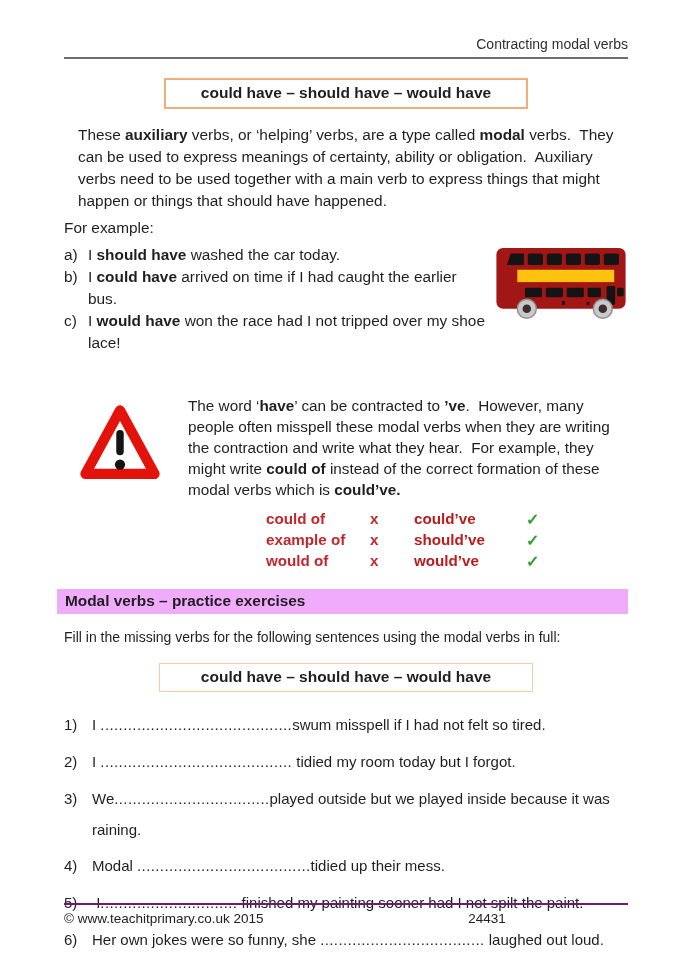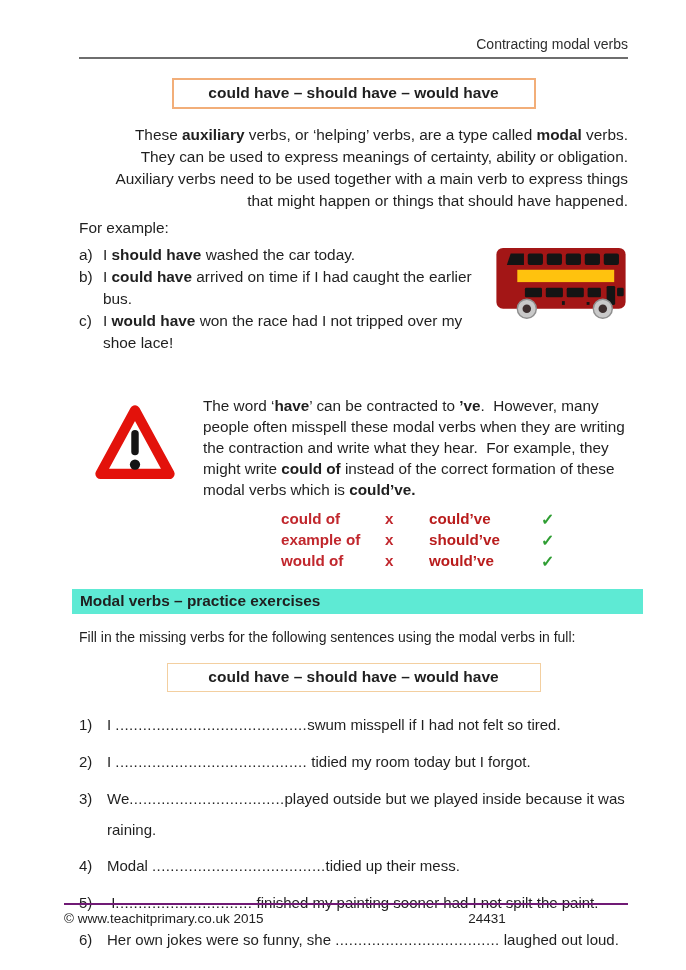--- a/index.html
+++ b/index.html
@@ -1,34 +1,34 @@
 <!DOCTYPE html>
 <html><head>
 <meta charset="utf-8">
 <style>
   * { margin:0; padding:0; box-sizing:border-box; }
   html,body { background:#fff; }
   .page {
     width:686px; height:970px; background:#ffffff; position:relative;
-    font-family:"Liberation Sans", sans-serif; color:#1f1f1f; overflow:hidden;padding-left:15px;
+    font-family:"Liberation Sans", sans-serif; color:#1f1f1f; overflow:hidden;
   }
   .header { padding:36px 58px 0 64px; }
   .header-title { text-align:right; font-size:14px; color:#2e2e2e; padding-bottom:5px; }
   .header-rule { border-bottom:2px solid #6e6e6e; }
 
   .content { padding:0 58px 0 64px; }
 
   .title-box {
     width:364px; margin:19px auto 0; border:2px solid #f2ae79; background:#fff;
     text-align:center; font-weight:bold; font-size:15.5px; padding:4px 0 5px;
   }
   .title-box.thin { width:374px; border:1px solid #f3cfa0; margin-top:18px; }
 
   .intro {
-    margin:15px 0 0 14px; font-size:15.4px; line-height:1.42; white-space:pre-wrap;text-align:right;
+    margin:15px 0 0 14px; font-size:15.4px; line-height:1.42; white-space:pre-wrap;
   }
   .b { font-weight:bold; }
 
   .for-example { margin:7px 0 0 0; font-size:15.4px; }
 
   .examples-wrap { margin-top:7px; overflow:hidden; }
   .bus { float:right; width:134px; height:76px; margin:2px 0 4px 8px; }
   .example-item { display:flex; font-size:15.4px; line-height:1.43; }
   .ex-label { width:24px; flex:0 0 24px; }
   .ex-sentence { flex:1; }
@@ -39,21 +39,21 @@
   .warning-text { font-size:15.3px; line-height:1.38; white-space:pre-wrap; }
 
   .cmp-table { margin:9px 0 0 78px; }
   .cmp-row { display:flex; font-size:15.2px; line-height:1.32; font-weight:bold; }
   .cmp-wrong { width:104px; color:#c1272d; }
   .cmp-cross { width:44px; color:#c1272d; }
   .cmp-right { width:112px; color:#b91c1c; }
   .cmp-check { color:#2f9e33; font-size:16px; }
 
   .section-bar {
-    margin:17px 0 0 -7px; width:571px; background:#5eead4;
+    margin:17px 0 0 -7px; width:571px; background:#f0abfc;
     font-weight:bold; font-size:15.4px; padding:3px 8px 4px;
   }
 
   .instruction { margin-top:15px; font-size:14px; }
 
   .exercises { margin-top:22px; }
   .exercise { display:flex; font-size:15px; line-height:1.45; margin-bottom:15px; }
   .ex-num { width:28px; flex:0 0 28px; }
   .ex-body { flex:1; white-space:pre-wrap; }
   .dots { letter-spacing:0.4px; color:#222; }

